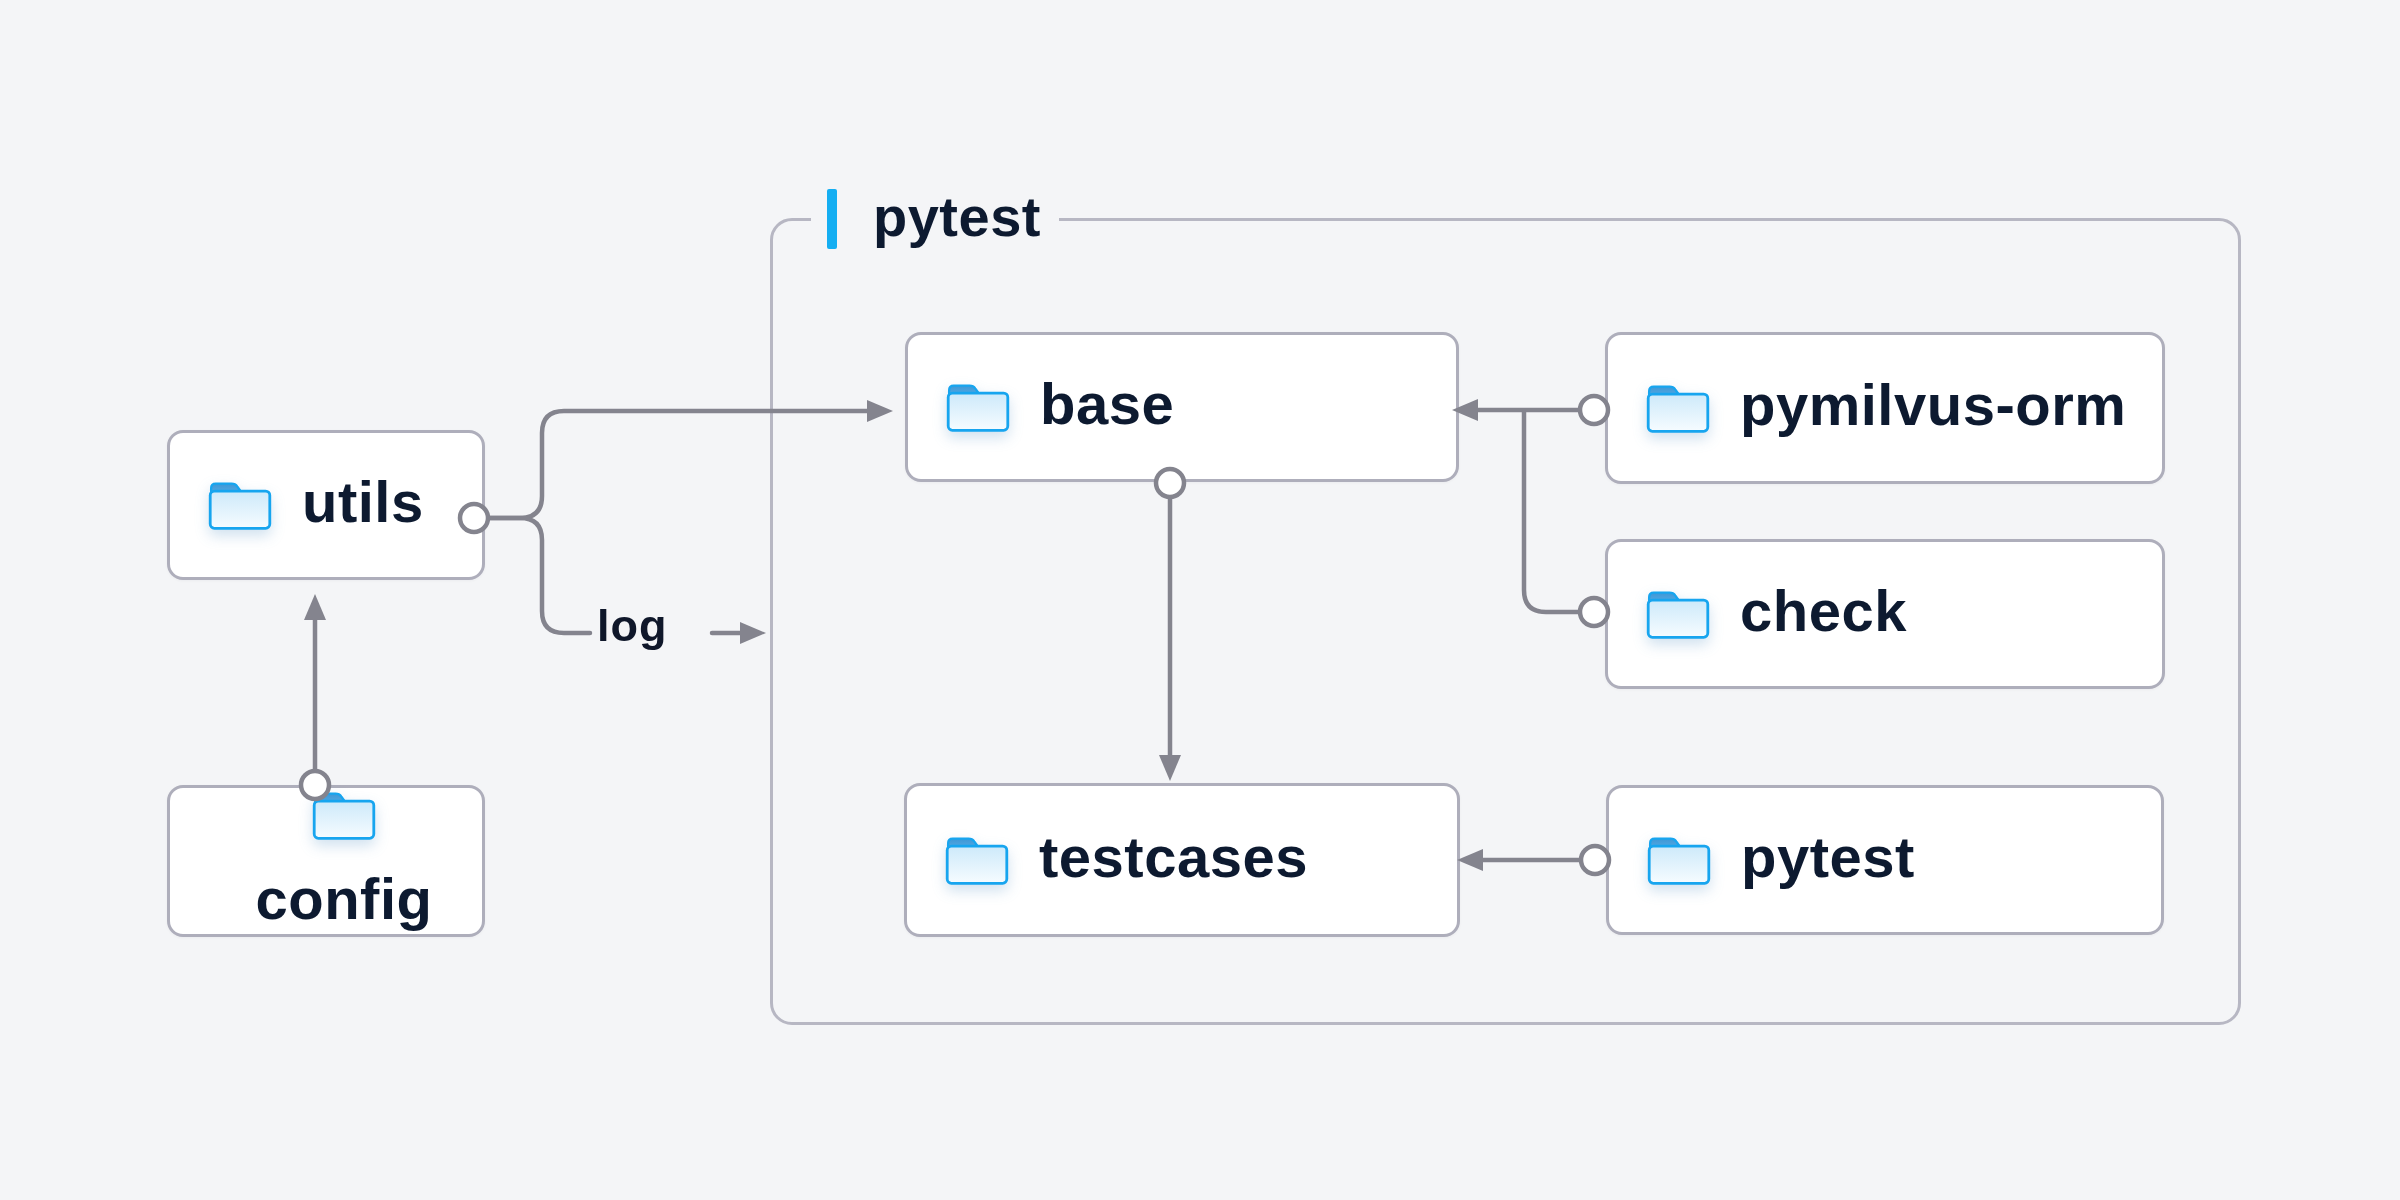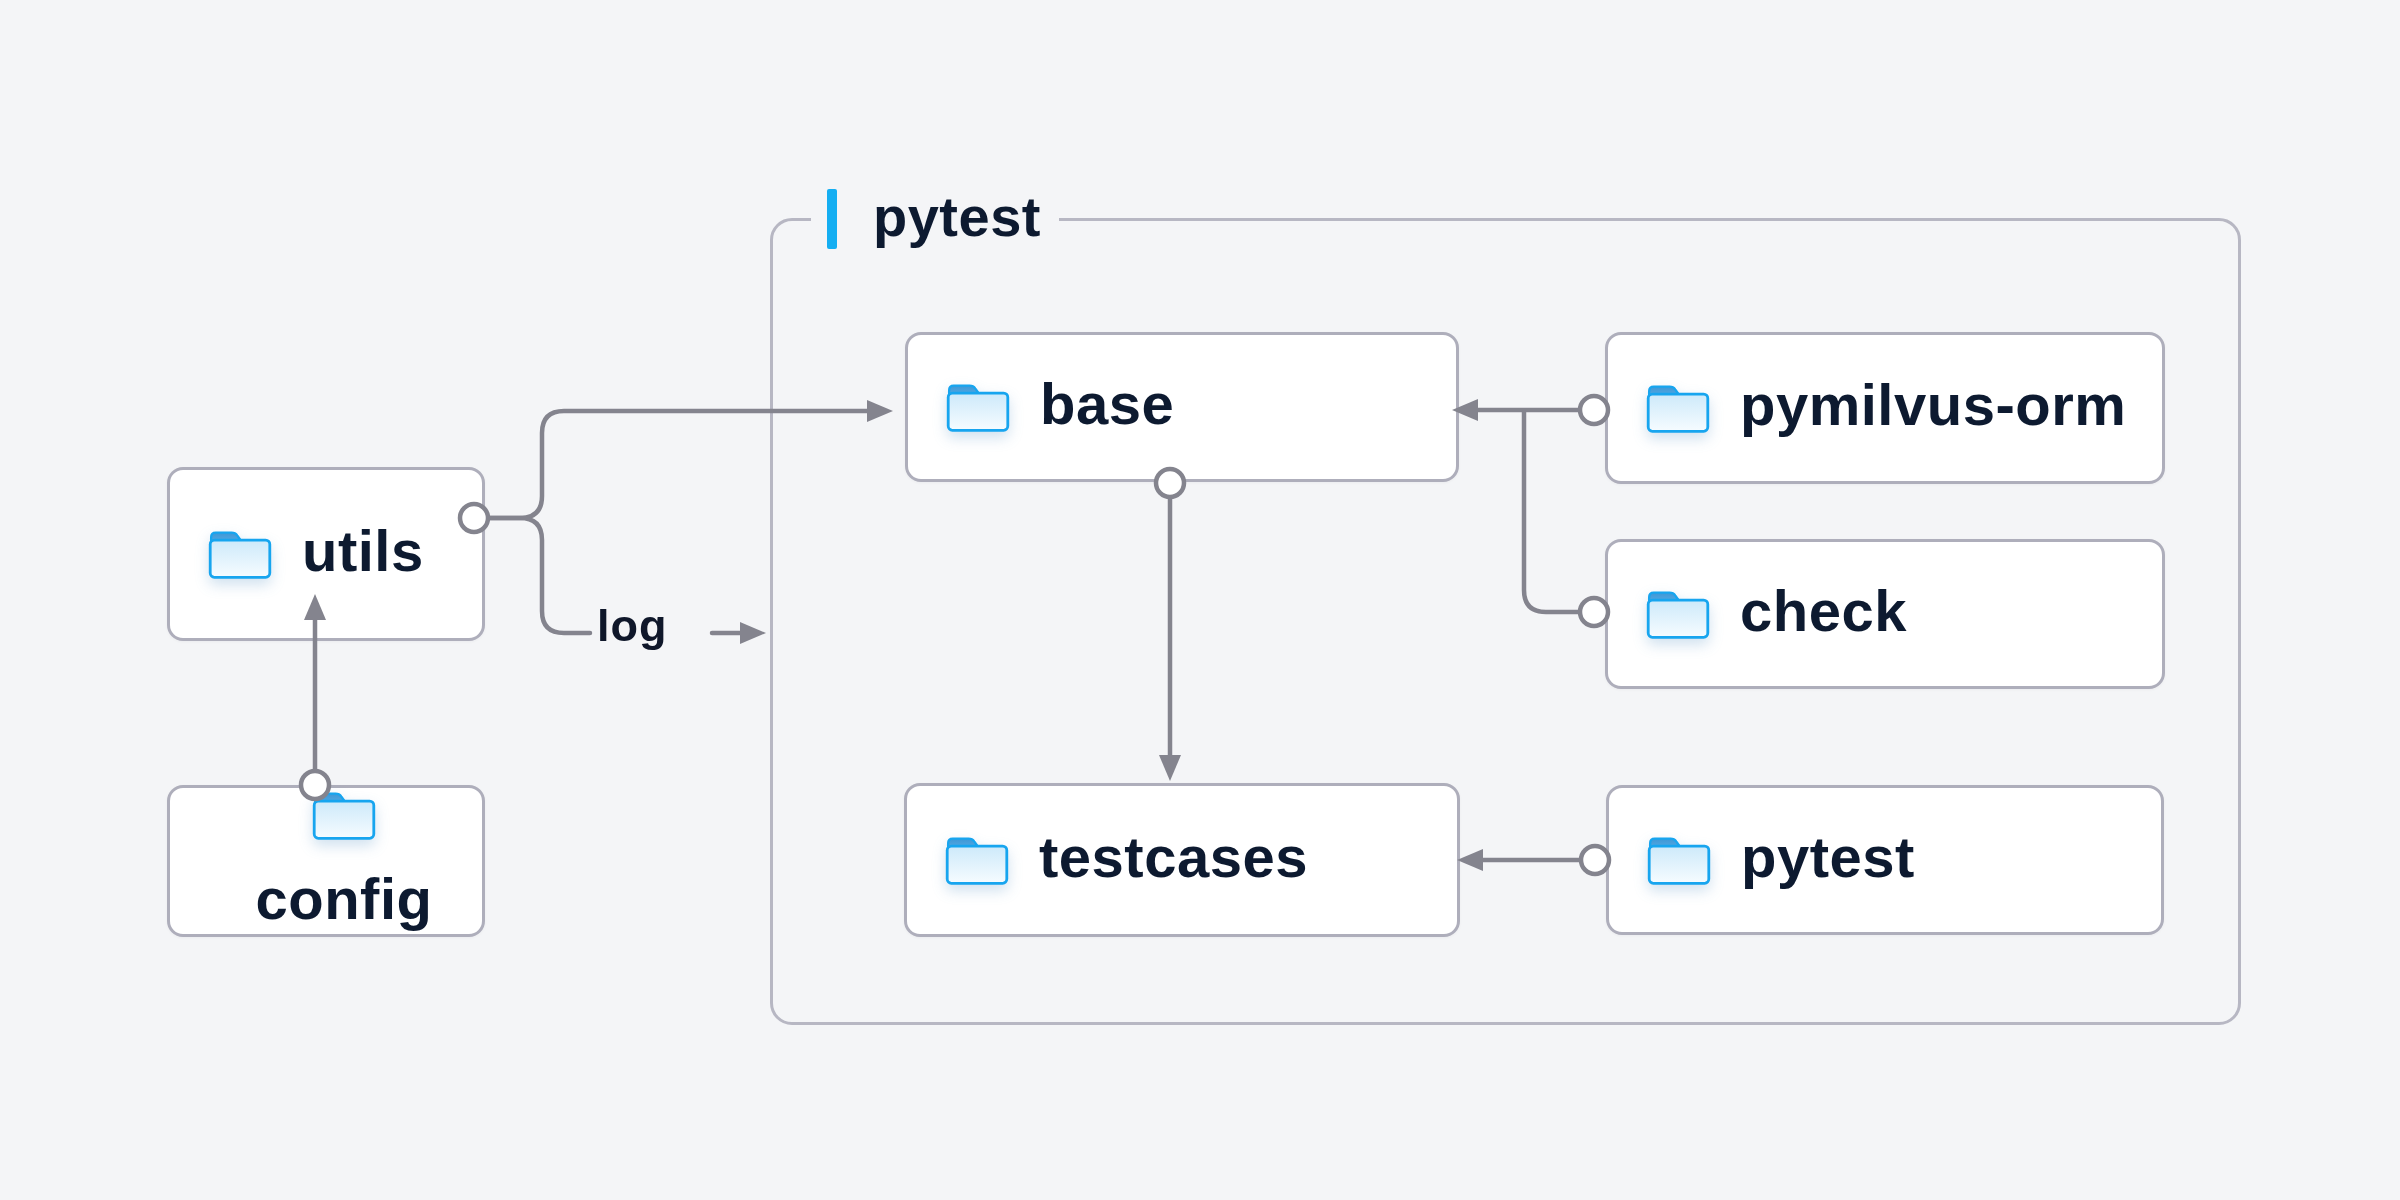--- a/index.html
+++ b/index.html
@@ -68,21 +68,21 @@
     letter-spacing: 0.5px;
     line-height: 1;
     padding-bottom: 6px;
     white-space: nowrap;
   }
   .folder { 
     width: 68px; height: 54px; 
     flex: 0 0 auto;
     filter: drop-shadow(0 6px 7px rgba(40,120,180,0.22));
   }
-  #node-utils     { left: 157px;  top: 467px; width: 318px; height: 174px; }
+  #node-utils     { left: 157px;  top: 430px; width: 318px; height: 150px; }
   #node-config    { left: 157px;  top: 785px; width: 318px; height: 152px; flex-direction: column; }
   #node-base      { left: 895px;  top: 332px; width: 554px; height: 150px; }
   #node-testcases { left: 894px;  top: 783px; width: 556px; height: 154px; }
   #node-pymilvus  { left: 1595px; top: 332px; width: 560px; height: 152px; }
   #node-check     { left: 1595px; top: 539px; width: 560px; height: 150px; }
   #node-common    { left: 1596px; top: 785px; width: 558px; height: 150px; }
 
   
   .connectors {
     position: absolute;

